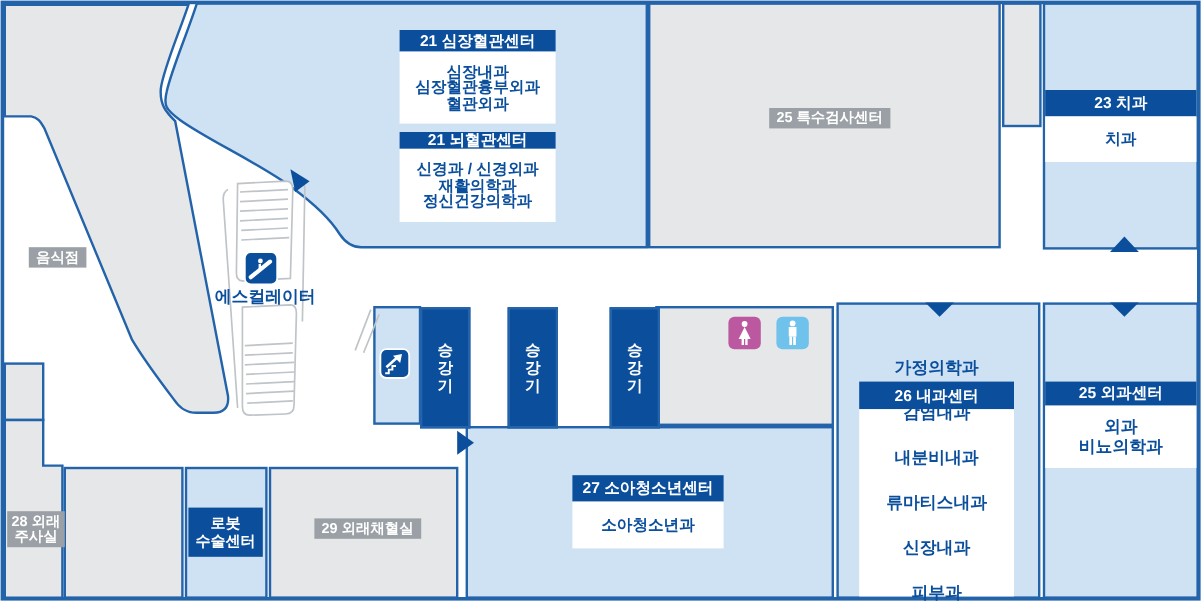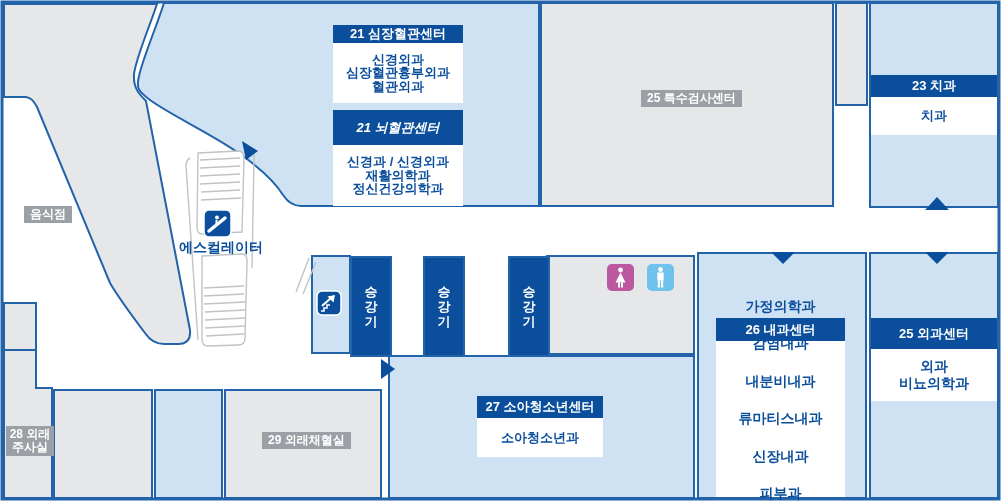--- a/index.html
+++ b/index.html
@@ -124,28 +124,28 @@
     <polygon points="925,252 949,252 937,264" fill="#0a4e9c"></polygon>
     <polygon points="381,359 381,379 395,369" fill="#0a4e9c"></polygon>
     <polygon points="242,141 246,160 258,151" fill="#0a4e9c"></polygon>
 
     <rect x="2" y="2" width="997" height="497" fill="none" stroke="#2263aa" stroke-width="3"></rect>
   </svg>
 
   <div class="center-box" style="left:333px;top:25px;width:130px;">
     <div class="cb-header" style="height:18px;">21 심장혈관센터</div>
     <div class="cb-body lh-tight" style="height:60px;">
-      <span>신경외과</span>
+      <span>심장내과</span>
       <span>심장혈관흉부외과</span>
       <span>혈관외과</span>
     </div>
   </div>
 
   <div class="center-box" style="left:333px;top:110px;width:130px;">
-    <div class="cb-header" style="height:35px;font-style:italic;">21 뇌혈관센터</div>
+    <div class="cb-header" style="height:14px;">21 뇌혈관센터</div>
     <div class="cb-body lh-tight" style="height:61px;">
       <span>신경과 / 신경외과</span>
       <span>재활의학과</span>
       <span>정신건강의학과</span>
     </div>
   </div>
 
   <div class="center-box" style="left:871px;top:75px;width:126px;">
     <div class="cb-header" style="height:22px;">23 치과</div>
     <div class="cb-body" style="height:38px;">
@@ -160,21 +160,21 @@
       <span>감염내과</span>
       <span>내분비내과</span>
       <span>류마티스내과</span>
       <span>신장내과</span>
       <span>피부과</span>
       <span>호흡기내과</span>
     </div>
   </div>
 
   <div class="center-box" style="left:871px;top:318px;width:126px;">
-    <div class="cb-header" style="height:31px;">25 외과센터</div>
+    <div class="cb-header" style="height:20px;">25 외과센터</div>
     <div class="cb-body lh-wide" style="height:52px;">
       <span>외과</span>
       <span>비뇨의학과</span>
     </div>
   </div>
 
   <div class="center-box" style="left:477px;top:396px;width:126px;">
     <div class="cb-header" style="height:22px;">27 소아청소년센터</div>
     <div class="cb-body" style="height:39px;">
       <span>소아청소년과</span>
@@ -182,20 +182,24 @@
   </div>
 
   <div class="badge" style="left:24px;top:206px;text-align:center;">음식점</div>
   <div class="badge" style="left:641px;top:90px;">25 특수검사센터</div>
   <div class="badge" style="left:262px;top:432px;">29 외래채혈실</div>
   <div class="badge" style="left:6px;top:426px;white-space:normal;width:44px;padding:2px 2px;">
     <div>28 외래</div>
     <div>주사실</div>
   </div>
 
+  <div class="robot-box" style="left:157px;top:423px;width:62px;height:41px;">
+    <div>로봇</div>
+    <div>수술센터</div>
+  </div>
 
   <div class="elev-bar" style="left:350px;top:256px;">
     <span>승</span>
     <span>강</span>
     <span>기</span>
   </div>
   <div class="elev-bar" style="left:423px;top:256px;">
     <span>승</span>
     <span>강</span>
     <span>기</span>

